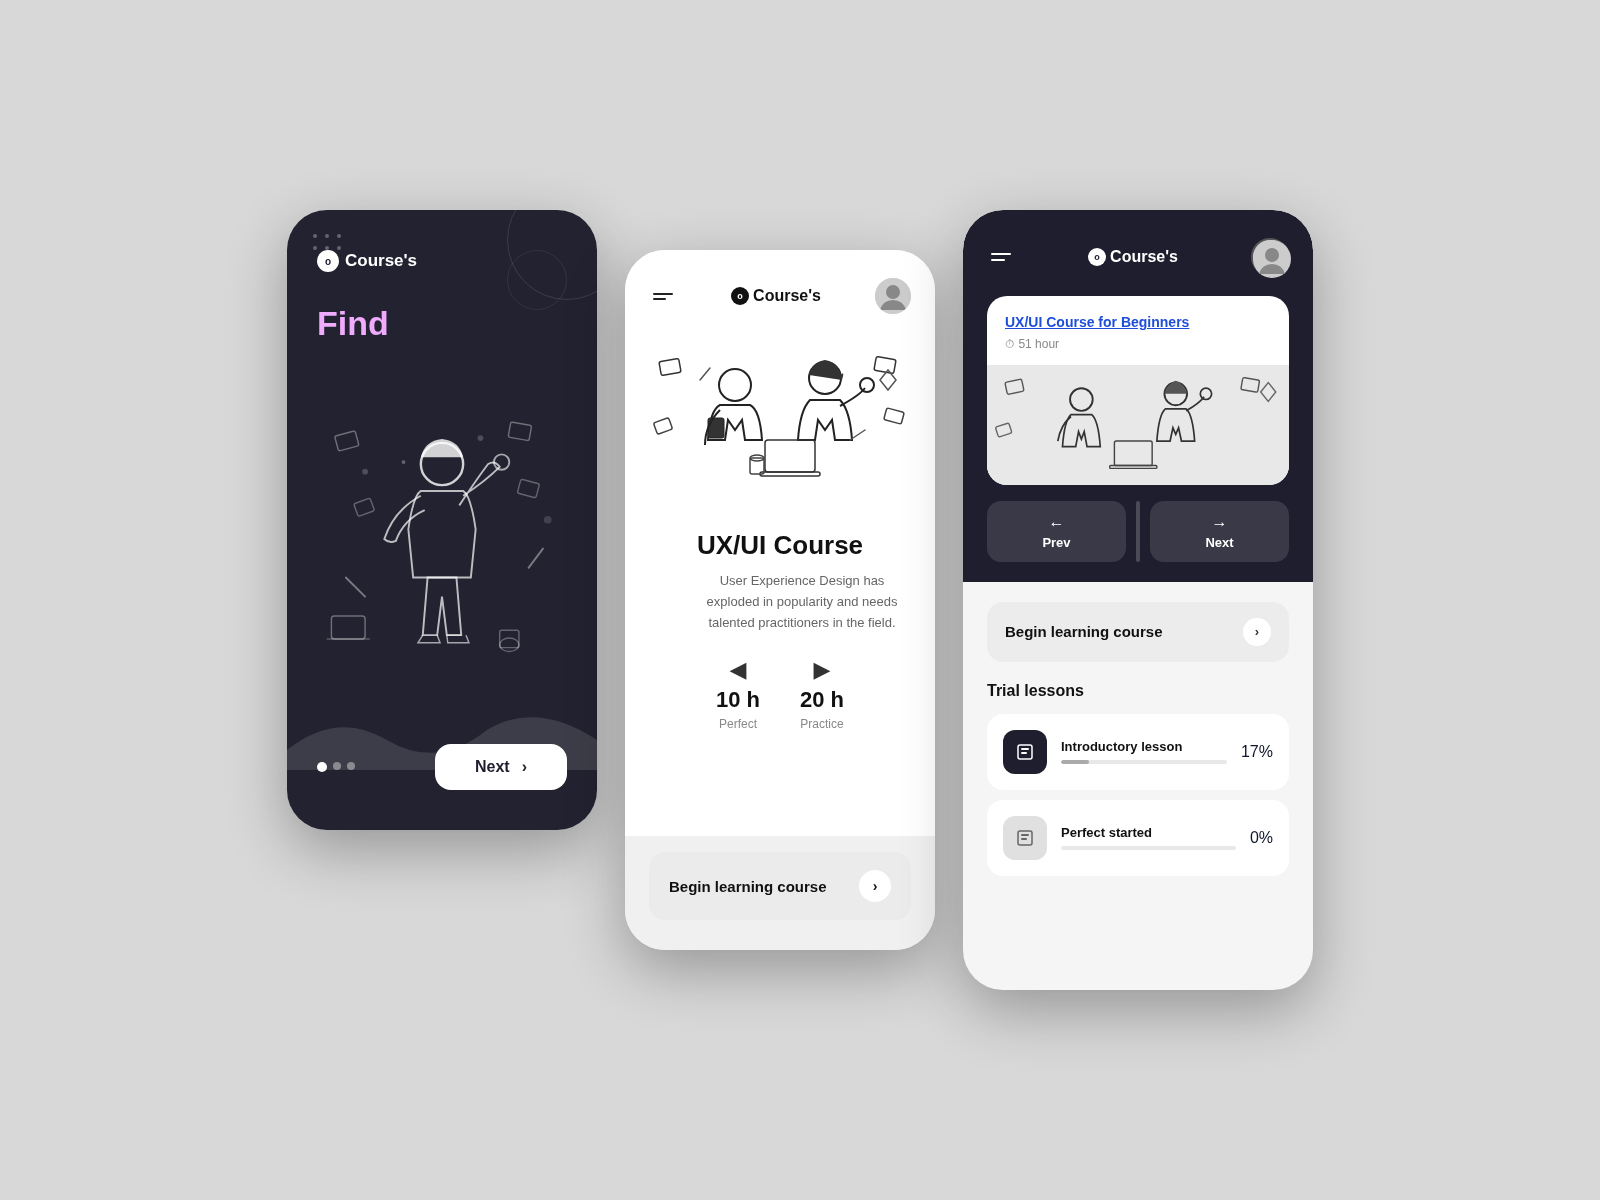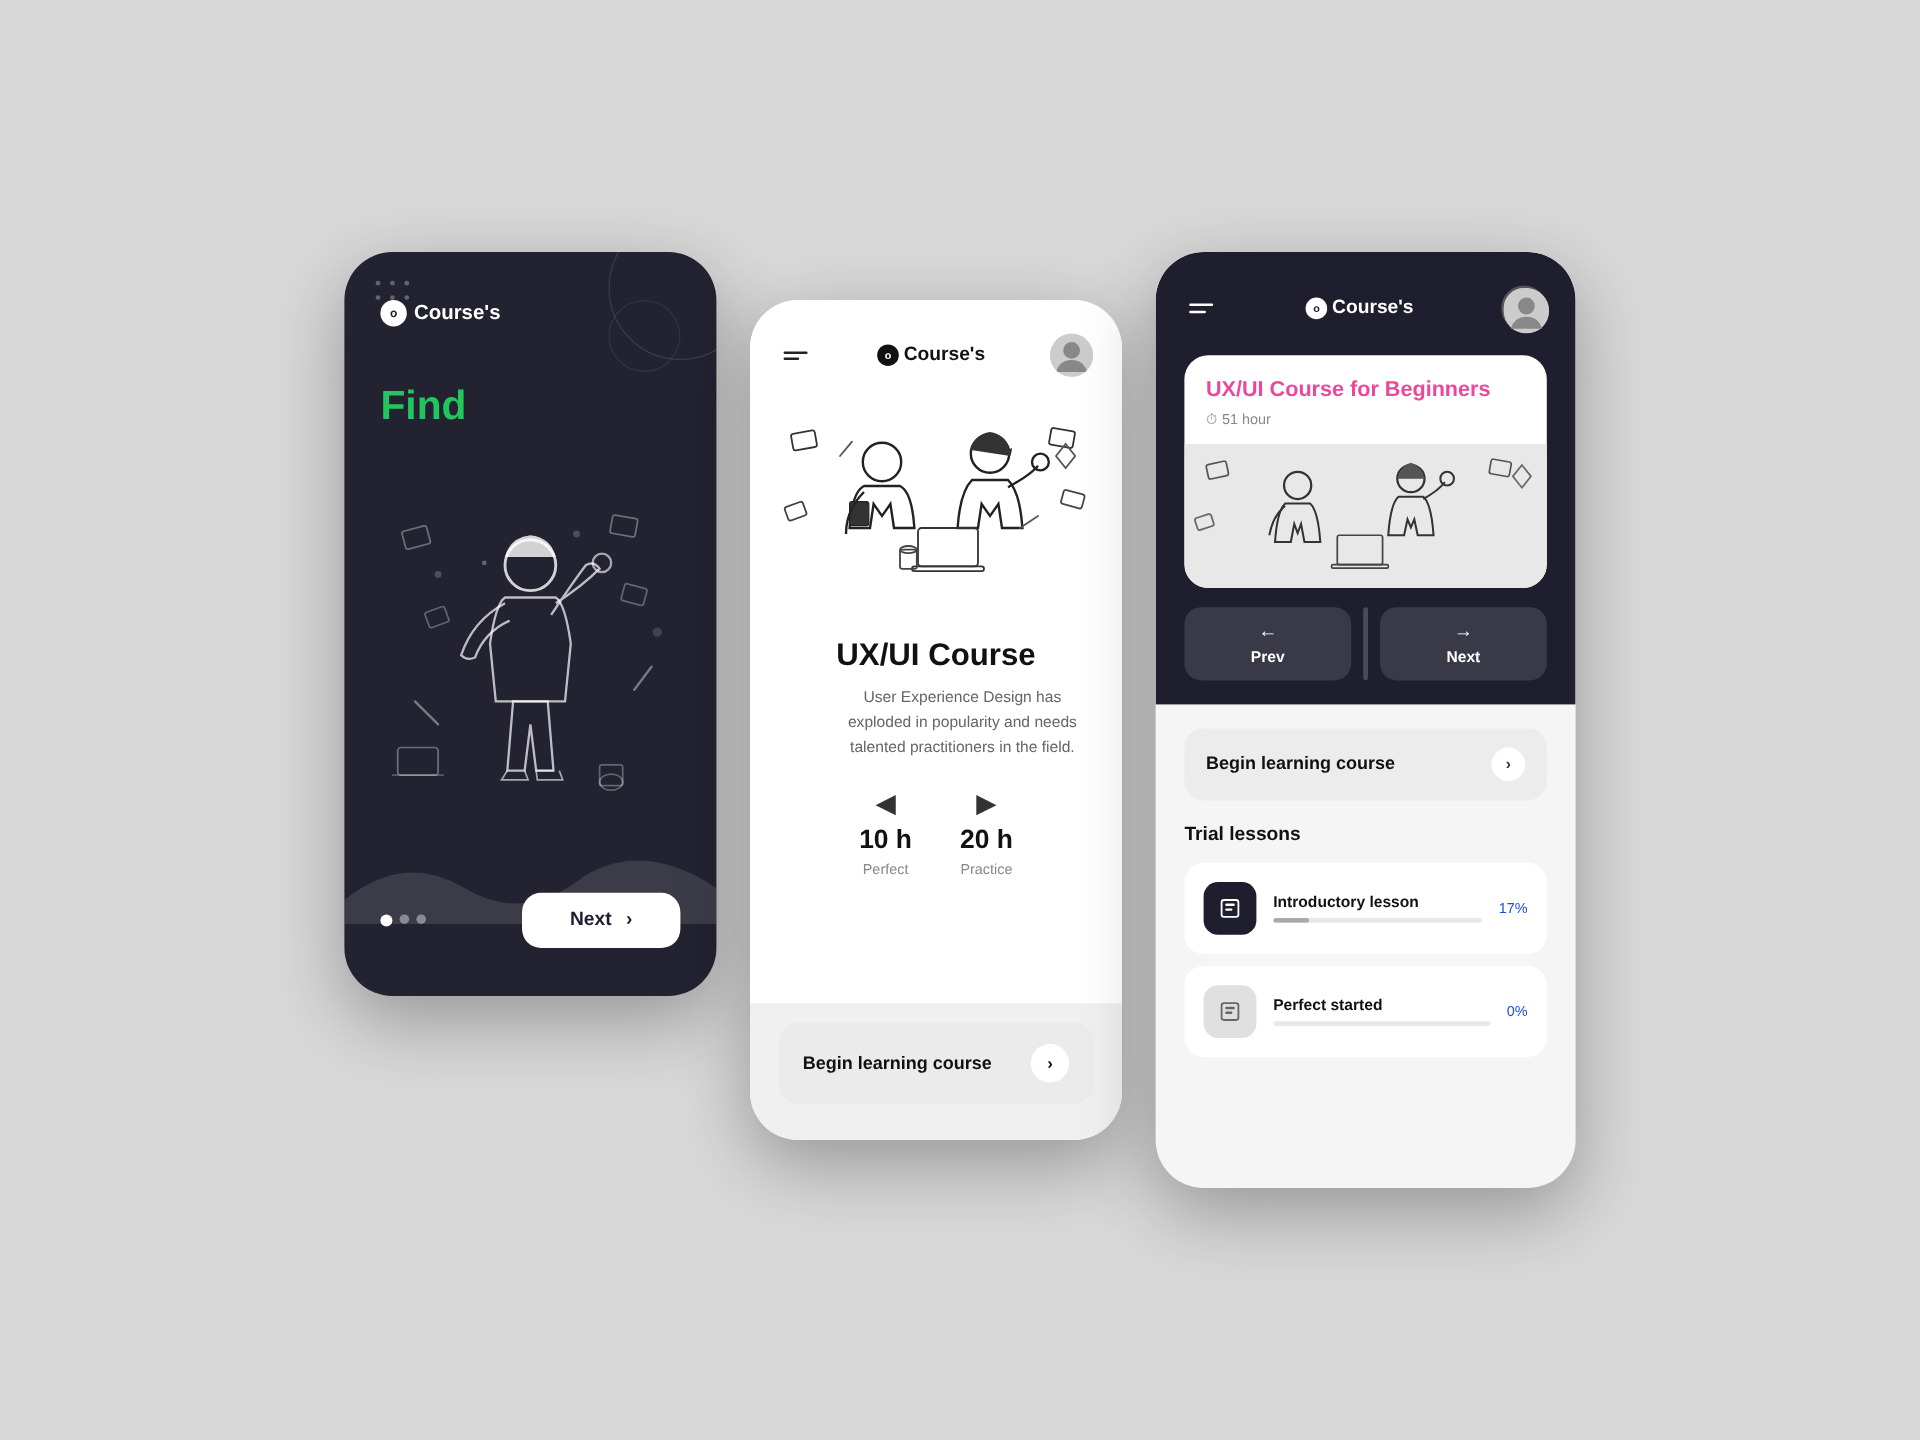--- a/index.html
+++ b/index.html
@@ -67,25 +67,25 @@
       border-radius: 50%;
       display: flex;
       align-items: center;
       justify-content: center;
       font-size: 10px;
       color: #1e1e2e;
       font-weight: 900;
       flex-shrink: 0;
     }
     .screen-1 .headline {
-      color: #22c55e;
+      color: #f0abfc;
       font-size: 34px;
       font-weight: 800;
       line-height: 1.15;
-      margin-top: 47px;
+      margin-top: 32px;
       z-index: 1;
       position: relative;
     }
     .illustration-area-1 {
       flex: 1;
       display: flex;
       align-items: center;
       justify-content: center;
       position: relative;
       z-index: 1;
@@ -318,24 +318,25 @@
       border-radius: 20px;
       overflow: hidden;
       margin-bottom: 0;
     }
     .course-card-content {
       padding: 18px 18px 14px;
       display: flex;
       flex-direction: column;
     }
     .course-card-title {
-      font-size: 18px;
+      font-size: 14px;
       font-weight: 800;
-      color: #ec4899;
+      color: #1d4ed8;
       line-height: 1.2;
+      text-decoration: underline;
     }
     .course-card-time {
       font-size: 12px;
       color: #888;
       margin-top: 6px;
       display: flex;
       align-items: center;
       gap: 4px;
     }
     .course-card-img {
@@ -444,22 +445,22 @@
       border-radius: 4px;
       overflow: hidden;
       width: 100%;
     }
     .lesson-progress-fill {
       height: 100%;
       background: #aaa;
       border-radius: 4px;
     }
     .lesson-pct {
-      font-size: 12px;
-      color: #1d4ed8;
+      font-size: 16px;
+      color: #0f172a;
       flex-shrink: 0;
     }
   </style>
 </head>
 <body>
 
 <div class="screens-container">
 
   <div class="screen screen-1">
     <div class="deco-circle-1"></div>

